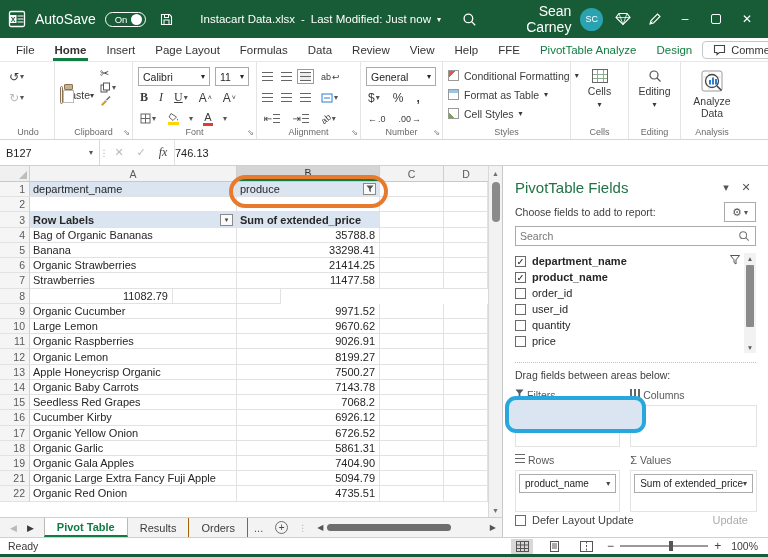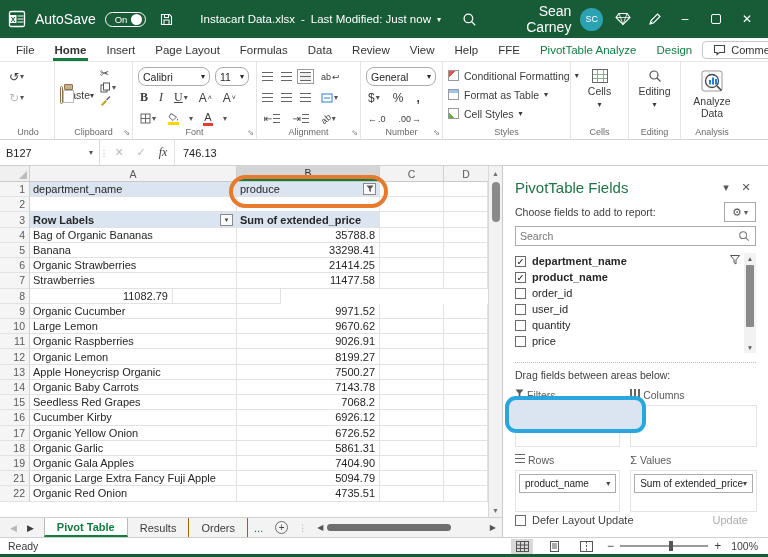--- a/index.html
+++ b/index.html
@@ -32,21 +32,21 @@
   .comments-btn{display:flex; align-items:center; gap:5px; border:1px solid #C6C6C6; border-radius:4px; padding:2px 10px; font-size:11px; color:#333; cursor:pointer; background:#fff;}
   
   .ribbon{height:78px; background:#fff; display:flex; border-bottom:1px solid #D6D6D6; padding-left:2px;}
   .rgroup{position:relative; border-right:1px solid #E4E4E4; padding:4px 5px 15px 5px; flex:none;}
   .glabel{position:absolute; bottom:2px; left:0; right:0; text-align:center; font-size:9px; color:#6A6A6A;}
   .launcher{position:absolute; bottom:2px; right:2px; font-size:8px; color:#777; cursor:pointer;}
   .rrow{display:flex; align-items:center; gap:5px; height:21px;}
   .ribtn{display:flex; align-items:center; gap:1px; color:#3B3B3B; font-size:12px; cursor:pointer; padding:0 2px;}
   .ribtn .caret{color:#555;}
   .dim{color:#B9B9B9;}
-  .selbox{border:1px solid #ABABAB; border-radius:8px; background:#fff; display:flex; align-items:center; justify-content:space-between; font-size:10.5px; height:19px; padding:0 4px; cursor:pointer;}
+  .selbox{border:1px solid #ABABAB; border-radius:0; background:#fff; display:flex; align-items:center; justify-content:space-between; font-size:10.5px; height:19px; padding:0 4px; cursor:pointer;}
   .paste{display:flex; flex-direction:row; align-items:center; width:34px; cursor:pointer; color:#3B3B3B;}
   .clip-icon{width:15px; height:18px; border:1px solid #8A7355; border-radius:2px; background:#F7F3EC; position:relative;}
   .clip-icon::before{content:""; position:absolute; top:-3px; left:3px; width:7px; height:4px; border:1px solid #8A7355; background:#C9B18C; border-radius:1px;}
   .clip-icon::after{content:""; position:absolute; top:3px; left:2px; width:9px; height:11px; background:#fff; border:1px solid #BBB;}
   .clipmini{display:flex; flex-direction:column; gap:2px; padding-top:1px;}
   .fmt-b{font-weight:bold; font-family:"Liberation Serif",serif;}
   .fmt-i{font-style:italic; font-family:"Liberation Serif",serif;}
   .fmt-u{text-decoration:underline; font-family:"Liberation Serif",serif;}
   .bar-under{display:inline-block; line-height:10px; text-align:center;}
   .bar-under i{display:block; height:3px; margin-top:1px;}
@@ -62,21 +62,21 @@
   .bigbtn{display:flex; flex-direction:column; align-items:center; justify-content:flex-start; gap:2px; padding:3px 4px 0; font-size:10.5px; color:#3B3B3B; cursor:pointer; text-align:center; line-height:12px;}
   .cells-icon{width:16px; height:14px; border:1px solid #666;
     background:linear-gradient(#0000 0 0),repeating-linear-gradient(to bottom,transparent 0 3.6px,#8FAE8F 3.6px 4.6px),repeating-linear-gradient(to right,transparent 0 4.3px,#8FAE8F 4.3px 5.3px);}
   .ribbon-collapse{position:absolute; right:6px; bottom:2px; font-size:9px; color:#666; cursor:pointer;}
   
   .formulabar{height:26px; display:flex; align-items:stretch; border-bottom:1px solid #CFCFCF; background:#fff;}
   .namebox{width:100px; display:flex; align-items:center; justify-content:space-between; padding:0 6px; border-right:1px solid #D9D9D9; font-size:11px; color:#222; cursor:pointer;}
   .fb-grip{width:8px; display:flex; align-items:center; justify-content:center; color:#B5B5B5; font-size:9px;}
   .fb-btn{width:22px; display:flex; align-items:center; justify-content:center; font-size:11px; color:#B9B9B9; cursor:pointer;}
   .fb-fx{color:#444; font-style:italic; font-family:"Liberation Serif",serif; font-size:12px;}
-  .fb-value{flex:1; display:flex; align-items:center; padding-left:8px; border-left:1px solid #E2E2E2; font-size:11px; color:#222;}
+  .fb-value{flex:1; display:flex; align-items:center; border-left:1px solid #E2E2E2; font-size:11px; color:#222;}
   
   .main{position:absolute; top:166px; left:0; width:502px; height:351px; display:flex;}
   .gridcols{width:488px;}
   .colheads{height:16px; display:flex; background:#F3F3F3; border-bottom:1px solid #C9C9C9;}
   .ch{border-right:1px solid #CFCFCF; font-size:10.5px; color:#5A5A5A; display:flex; align-items:center; justify-content:center; flex:none;}
   .ch.corner{width:30px; background:#F0F0F0; position:relative;}
   .ch.corner::after{content:""; position:absolute; right:2px; bottom:2px; border-left:8px solid transparent; border-bottom:8px solid #BDBDBD;}
   .ch.selected{background:#D5D5D5; border-bottom:2px solid #107C41; color:#2F2F2F;}
   .w-a{width:207px;} .w-b{width:143px;} .w-c{width:64px;} .w-d{width:44px;}
   .rowswrap{height:335px; overflow:hidden;}

